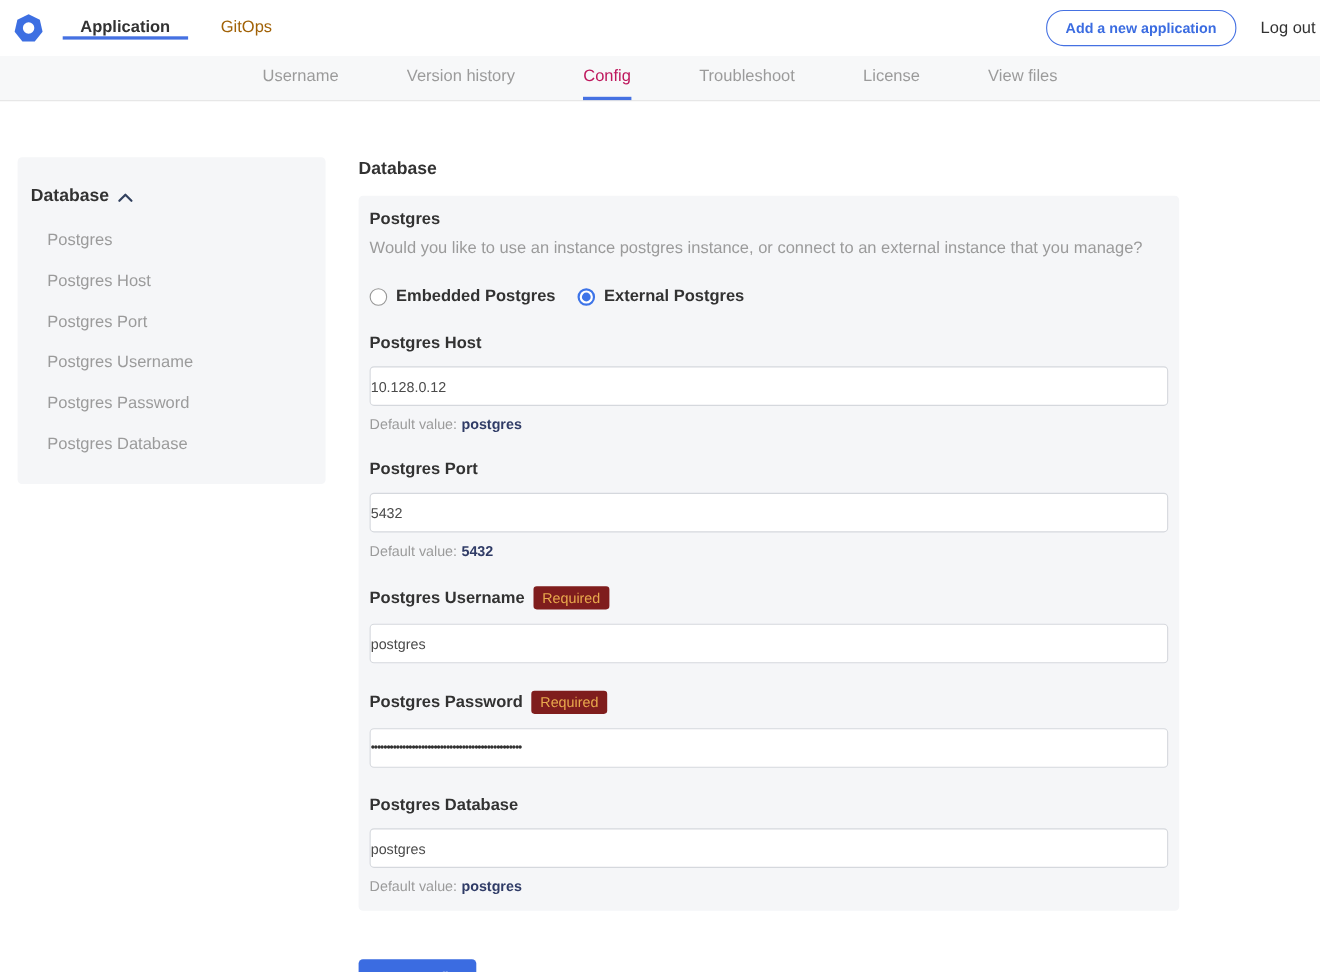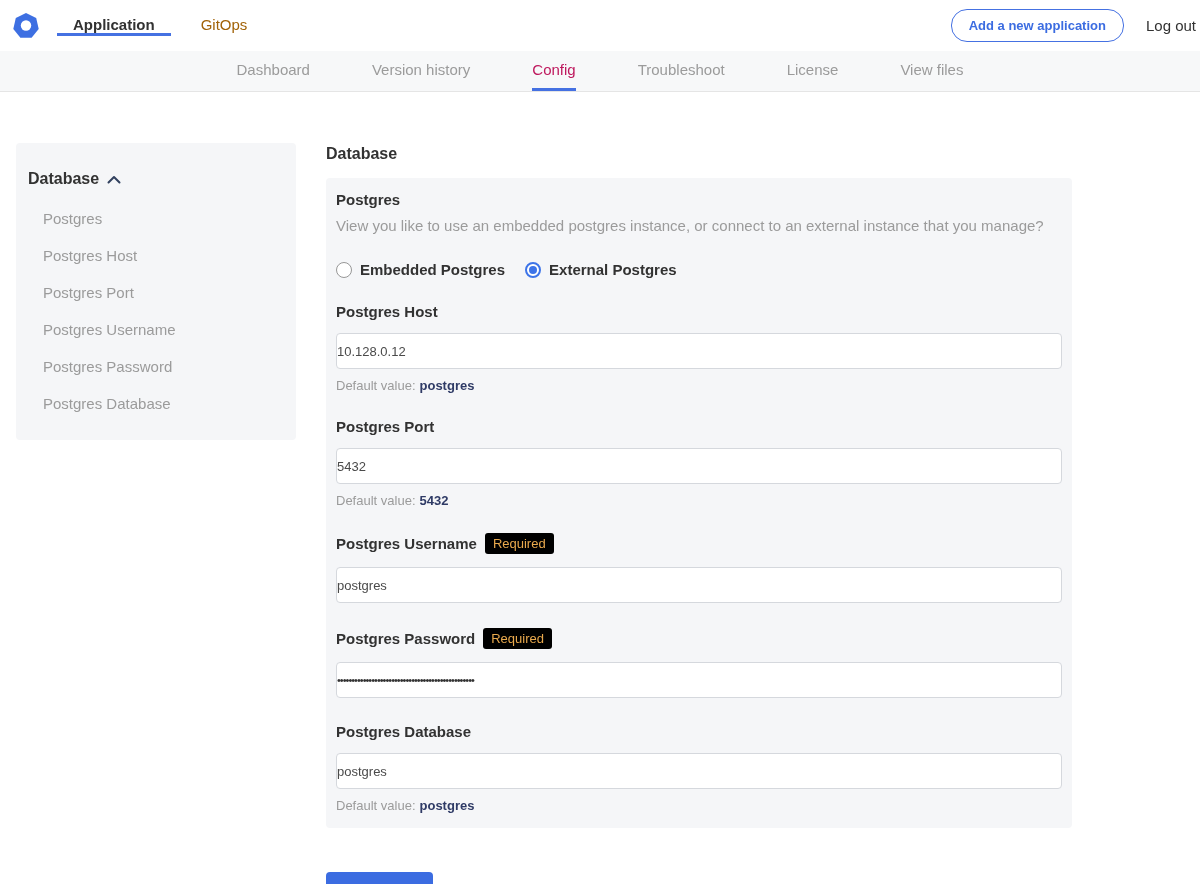--- a/index.html
+++ b/index.html
@@ -44,21 +44,21 @@
 
   .radio-row { display: flex; gap: 20px; margin-top: 27px; }
   .radio-item { display: flex; align-items: center; cursor: pointer; }
   .radio-circle { width: 16px; height: 16px; border-radius: 50%; border: 1px solid #979797; background: #fff; margin-right: 8px; position: relative; flex: none; }
   .radio-item.selected .radio-circle { border: 2px solid #3d74e8; }
   .radio-item.selected .radio-circle::after { content: ""; position: absolute; left: 2px; top: 2px; width: 8px; height: 8px; border-radius: 50%; background: #3d74e8; }
   .radio-label { font-size: 15px; font-weight: 600; color: #323232; }
 
   .field-label-row { margin-top: 25px; display: flex; align-items: center; }
   .field-label { font-size: 15px; font-weight: 600; color: #323232; }
-  .required-badge { margin-left: 8px; background: #000000; color: #e9a94d; font-size: 13px; padding: 3px 8px; border-radius: 3px; }
+  .required-badge { margin-left: 8px; background: #7f1d1d; color: #e9a94d; font-size: 13px; padding: 3px 8px; border-radius: 3px; }
 
   .text-input { margin-top: 13px; width: 100%; height: 36px; border: 1px solid #d5d8dd; border-radius: 4px;
     background: #fff; padding: 0 0; font-family: inherit; font-size: 13px; color: #4a4a4a; outline: none; }
   .text-input.masked { font-size: 11px; letter-spacing: -1px; color: #323232; }
 
   .default-row { margin-top: 9px; font-size: 13px; color: #9b9b9b; }
   .default-row b { color: #2f3b66; font-weight: 700; margin-left: 4px; }
 
   .save-btn { margin-top: 44px; background: #3b6ce1; color: #fff; border: none; border-radius: 4px;
     font-family: inherit; font-size: 13px; font-weight: 700; padding: 9px 17px; cursor: pointer; }
@@ -81,21 +81,21 @@
       <span>GitOps</span>
     </div>
   </nav>
   <div class="nav-right">
     <button class="add-app-btn">Add a new application</button>
     <span class="logout">Log out</span>
   </div>
 </header>
 
 <nav class="subnav">
-  <div class="subnav-item">Dashboard</div>
+  <div class="subnav-item">Username</div>
   <div class="subnav-item">Version history</div>
   <div class="subnav-item active">Config</div>
   <div class="subnav-item">Troubleshoot</div>
   <div class="subnav-item">License</div>
   <div class="subnav-item">View files</div>
 </nav>
 
 <div class="main">
 
   <aside class="sidebar">
@@ -116,21 +116,21 @@
       <li>Postgres Database</li>
     </ul>
   </aside>
 
   <section class="content">
     <h2>Database</h2>
 
     <div class="panel">
 
       <div class="group-label">Postgres</div>
-      <div class="help-text">View you like to use an embedded postgres instance, or connect to an external instance that you manage?</div>
+      <div class="help-text">Would you like to use an instance postgres instance, or connect to an external instance that you manage?</div>
 
       <div class="radio-row">
         <div class="radio-item">
           <span class="radio-circle"></span>
           <span class="radio-label">Embedded Postgres</span>
         </div>
         <div class="radio-item selected">
           <span class="radio-circle"></span>
           <span class="radio-label">External Postgres</span>
         </div>

